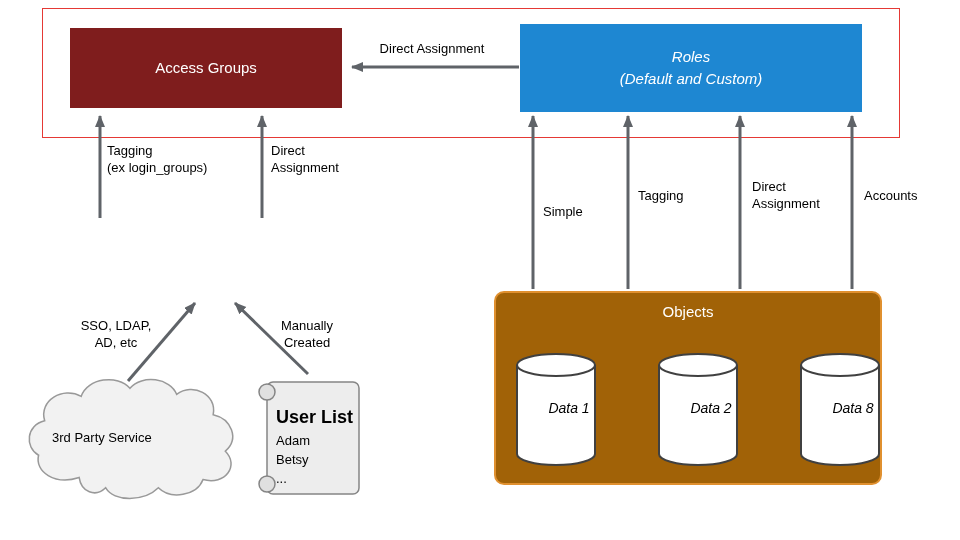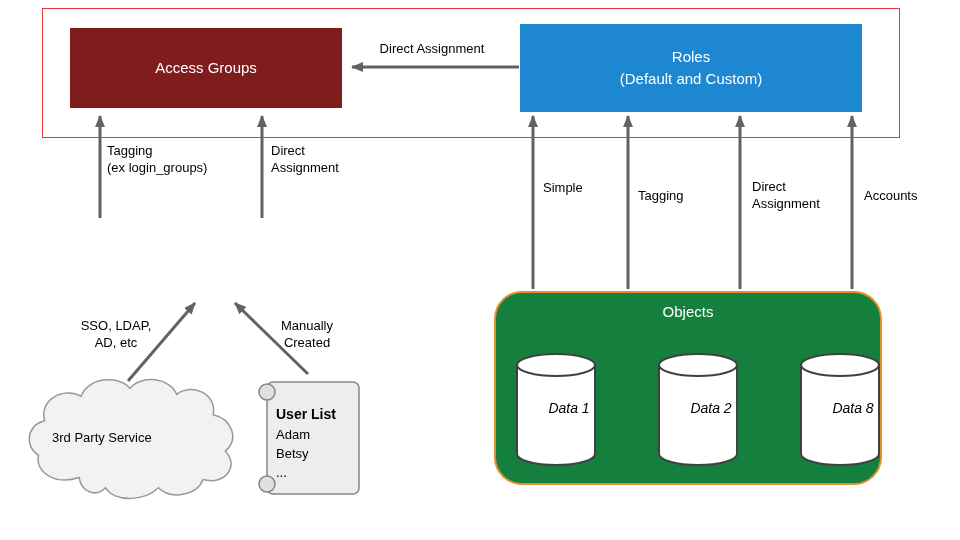--- a/index.html
+++ b/index.html
@@ -9,45 +9,45 @@
   .red-frame { position:absolute; left:42px; top:8px; width:856px; height:128px;
                border:1px solid #e53935; }
 
   svg.connectors { position:absolute; left:0; top:0; }
   svg.connectors line { stroke:#5f6368; stroke-width:3; }
 
   .box { position:absolute; display:flex; align-items:center; justify-content:center;
          color:#ffffff; text-align:center; font-size:15px; line-height:1.45;
          white-space:pre-line; }
   .box-access-groups { left:70px; top:28px; width:272px; height:80px; background:#7f1d1d; }
-  .box-roles        { left:520px; top:24px; width:342px; height:88px; background:#1e87d2; }
+  .box-roles        { left:520px; top:24px; width:342px; height:88px; background:#1e87d2;font-style:italic; }
   .box-accounts     { left:70px; top:219px; width:275px; height:77px; background:#0e4c86; }
 
   .objects { position:absolute; left:494px; top:291px; width:388px; height:194px;
-             background:#15803d; border:2px solid #e0902f; border-radius:28px;
+             background:#a16207; border:2px solid #e0902f; border-radius:10px;
              box-sizing:border-box; }
   .objects-label { position:absolute; left:0; top:10px; width:100%; text-align:center;
                    color:#ffffff; font-size:15px; }
 
   .cylinder { position:absolute; top:59px; width:82px; height:115px; }
   .cylinder svg { position:absolute; left:0; top:0; }
   .cyl-label { position:absolute; left:13px; top:48px; width:100%; text-align:center;
                font-size:14px; color:#000000;font-style:italic; }
 
   .lbl { position:absolute; font-size:13px; color:#000000; line-height:1.3;
          white-space:pre-line; }
   .lbl.center { text-align:center; }
 
   .cloud-svg  { position:absolute; left:24px; top:372px; }
   .scroll-svg { position:absolute; left:253px; top:372px; }
 
   .cloud-label { position:absolute; left:52px; top:430px; width:180px; text-align:left;
                  font-size:13px; }
   .scroll-text { position:absolute; left:276px; top:404px; font-size:13px; line-height:1.45; }
-  .scroll-title { font-weight:bold; font-size:14px; margin-bottom:2px; }
+  .scroll-title { font-weight:bold; font-size:18px; margin-bottom:2px; }
 </style>
 </head>
 <body>
 
 <div class="canvas">
 
   <div class="red-frame"></div>
 
   <svg class="connectors" width="960" height="540" viewBox="0 0 960 540">
     <defs>
@@ -125,21 +125,21 @@
 
   <div class="lbl" style="left:271px; top:143px">Direct
 Assignment</div>
 
   <div class="lbl center" style="left:70px; top:318px; width:92px">SSO, LDAP,
 AD, etc</div>
 
   <div class="lbl center" style="left:272px; top:318px; width:70px">Manually
 Created</div>
 
-  <div class="lbl" style="left:543px; top:180px">Simple</div>
+  <div class="lbl" style="left:543px; top:204px">Simple</div>
 
   <div class="lbl" style="left:638px; top:188px">Tagging</div>
 
   <div class="lbl" style="left:752px; top:179px">Direct
 Assignment</div>
 
   <div class="lbl" style="left:864px; top:188px">Accounts</div>
 
 </div>
 

